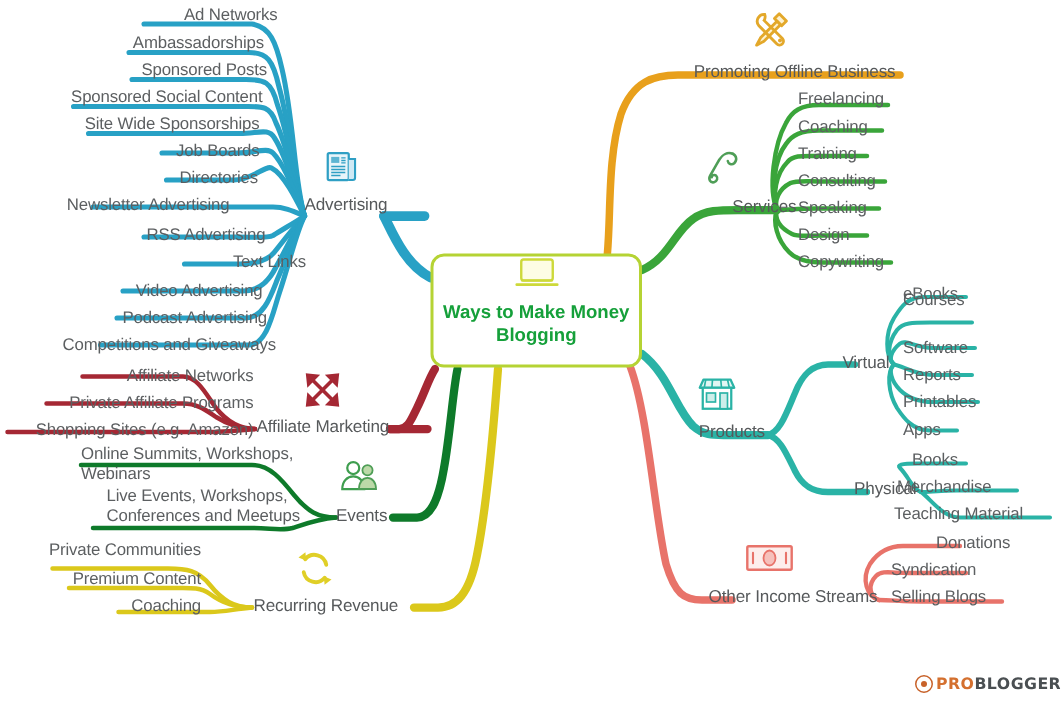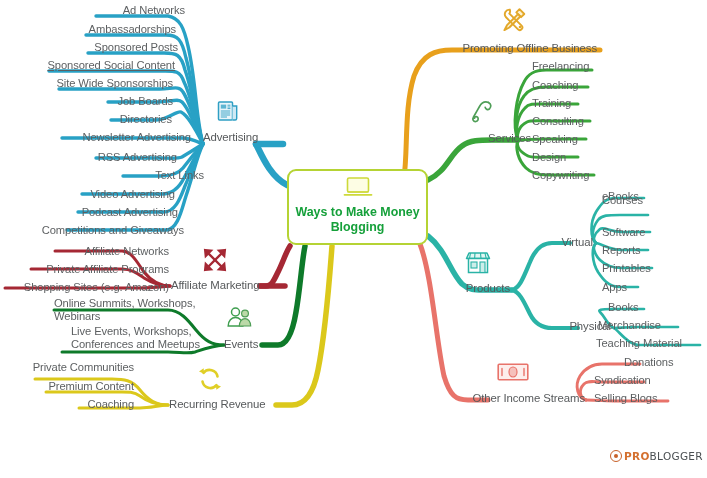--- a/index.html
+++ b/index.html
@@ -48,21 +48,20 @@
     width: 141px;
     height: 76px;
     border: 2px solid #b5d334;
     border-radius: 9px;
     background: #ffffff;
     box-sizing: border-box;
     display: flex;
     flex-direction: column;
     align-items: center;
     justify-content: flex-start;
-    padding-top: 5px;
   }
   #center-title {
     font-size: 12.4px;
     font-weight: bold;
     color: #15a03a;
     text-align: center;
     line-height: 14.5px;
     margin-top: 3px;
   }
   .icon {
@@ -94,21 +93,21 @@
   .logo-pro {
     font-family: "DejaVu Sans", sans-serif;
     font-size: 10.5px;
     font-weight: bold;
     color: #d4702f;
     letter-spacing: 0.3px;
   }
   .logo-blogger {
     font-family: "DejaVu Sans", sans-serif;
     font-size: 10.5px;
-    font-weight: normal;
+    font-weight: bold;
     color: #4a4f52;
     letter-spacing: 0.3px;
   }
 </style>
 </head>
 <body>
 
 <div id="canvas">
 
   <svg id="wires" viewBox="0 0 707 478" xmlns="http://www.w3.org/2000/svg">
@@ -319,25 +318,25 @@
   <div class="lbl mid r" style="left:396px;width:135px;top:132px;">Services</div>
   <div class="lbl mid r" style="left:380px;width:130px;top:282px;">Products</div>
   <div class="lbl mid r" style="left:350px;width:235px;top:392px;">Other Income Streams</div>
 
   <div class="lbl mid r" style="left:480px;width:113px;top:236px;">Virtual</div>
   <div class="lbl mid r" style="left:490px;width:121px;top:320px;">Physical</div>
 
   <div class="lbl r" style="left:0px;width:185px;top:4px;">Ad Networks</div>
   <div class="lbl r" style="left:0px;width:176px;top:23px;">Ambassadorships</div>
   <div class="lbl r" style="left:0px;width:178px;top:41px;">Sponsored Posts</div>
-  <div class="lbl r" style="left:0px;width:175px;top:59px;text-decoration:underline;">Sponsored Social Content</div>
+  <div class="lbl r" style="left:0px;width:175px;top:59px;">Sponsored Social Content</div>
   <div class="lbl r" style="left:0px;width:173px;top:77px;">Site Wide Sponsorships</div>
   <div class="lbl r" style="left:0px;width:173px;top:95px;">Job Boards</div>
   <div class="lbl r" style="left:0px;width:172px;top:113px;">Directories</div>
-  <div class="lbl r" style="left:0px;width:191px;top:131px;">Newsletter Advertising</div>
+  <div class="lbl r" style="left:0px;width:153px;top:131px;">Newsletter Advertising</div>
   <div class="lbl r" style="left:0px;width:177px;top:151px;">RSS Advertising</div>
   <div class="lbl r" style="left:0px;width:204px;top:169px;">Text Links</div>
   <div class="lbl r" style="left:0px;width:175px;top:188px;">Video Advertising</div>
   <div class="lbl r" style="left:0px;width:178px;top:206px;">Podcast Advertising</div>
   <div class="lbl r" style="left:0px;width:184px;top:224px;">Competitions and Giveaways</div>
 
   <div class="lbl r" style="left:0px;width:169px;top:245px;">Affiliate Networks</div>
   <div class="lbl r" style="left:0px;width:169px;top:263px;">Private Affiliate Programs</div>
   <div class="lbl r" style="left:0px;width:169px;top:281px;">Shopping Sites (e.g. Amazon)</div>
 

